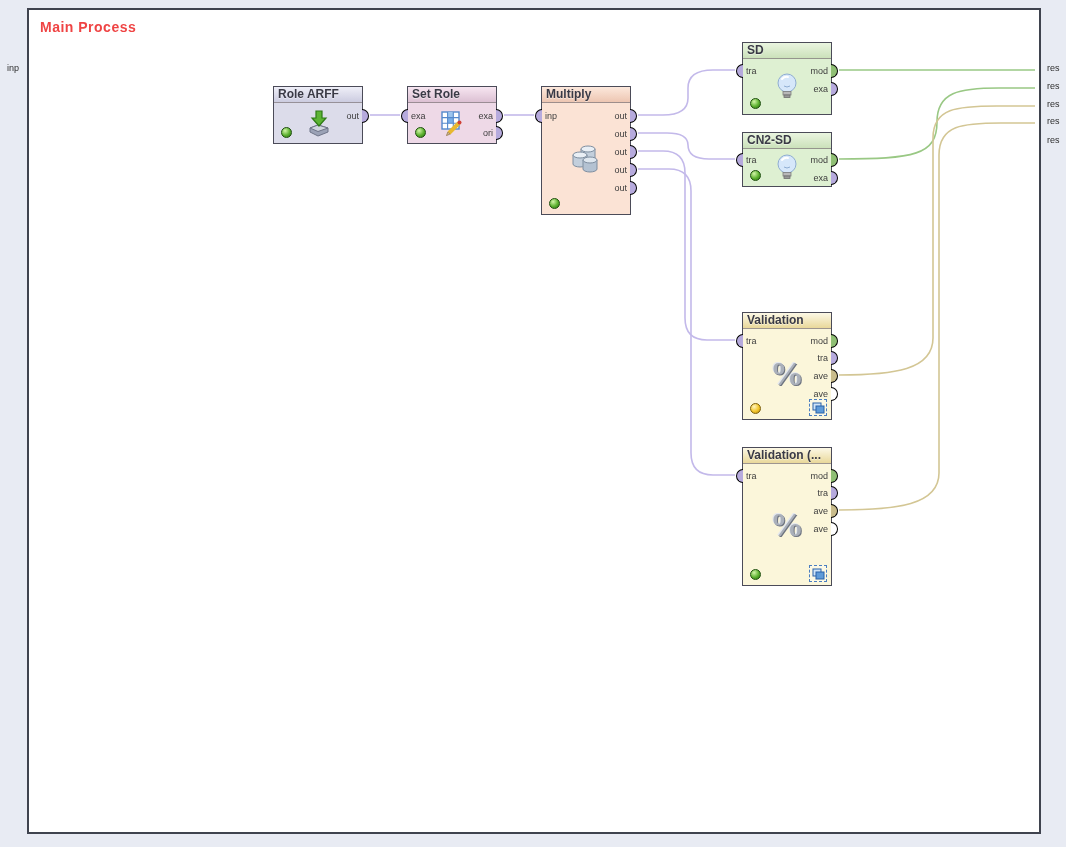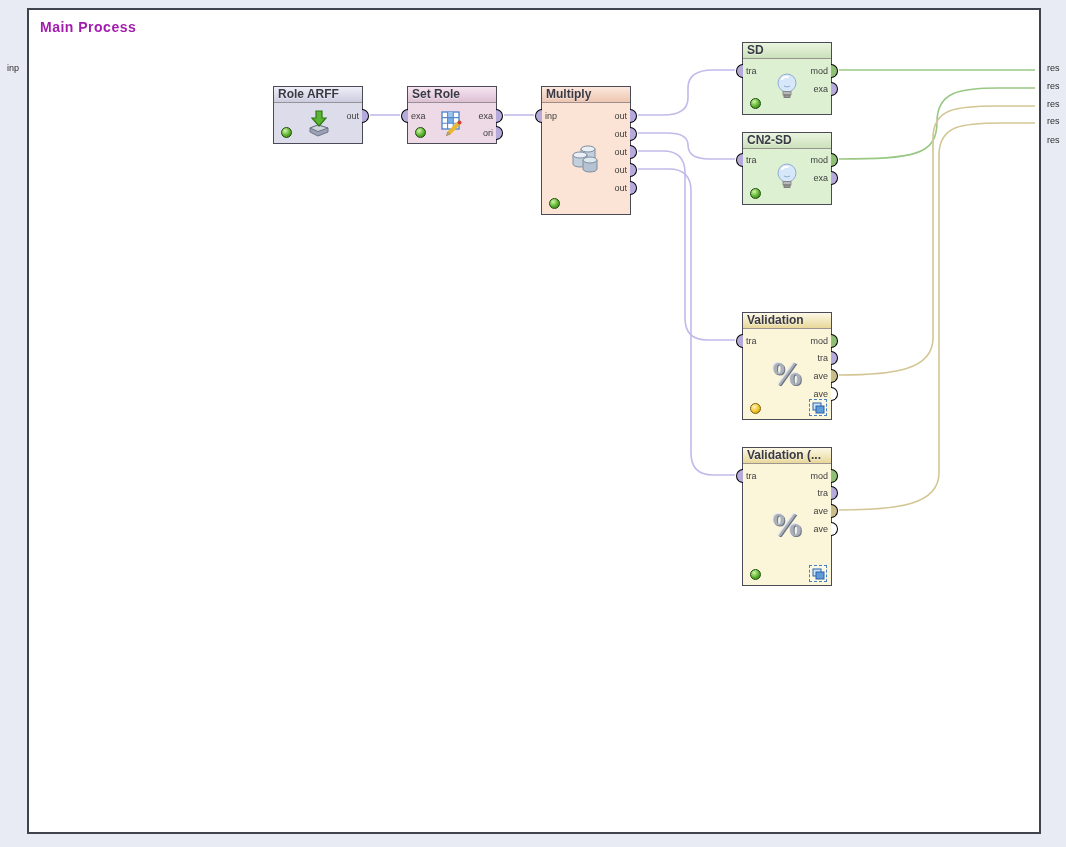--- a/index.html
+++ b/index.html
@@ -2,21 +2,21 @@
 <html><head>
 <meta charset="utf-8">
 <style>
   html,body{margin:0;padding:0;}
   .page{position:relative;width:1066px;height:847px;background:#e8ebf3;
         font-family:"Liberation Sans",sans-serif;overflow:hidden;}
   .canvas{position:absolute;left:27px;top:8px;width:1014px;height:826px;
           background:#ffffff;border:2px solid #3f434e;box-sizing:border-box;}
   .wires{position:absolute;left:0;top:0;width:1010px;height:822px;pointer-events:none;}
   .proc-title{position:absolute;left:11px;top:9px;font-size:14px;font-weight:bold;
-              color:#a21caf;letter-spacing:.5px;}
+              color:#ef4444;letter-spacing:.5px;}
 
   
   .op{position:absolute;border:1px solid #4b4b58;box-sizing:border-box;}
   .op-header{height:15px;line-height:15px;padding:0 4px;font-weight:bold;font-size:12px;
              color:#3a3a46;border-bottom:1px solid rgba(80,70,75,.55);white-space:nowrap;
              overflow:hidden;text-shadow:0 1px 0 rgba(255,255,255,.45);}
   .op-body{position:absolute;left:0;right:0;top:16px;bottom:0;display:flex;
            align-items:center;justify-content:center;}
   .t-lav{background:#dcdcea;}   .t-lav  .op-header{background:linear-gradient(#efeff8,#cccce0);}
   .t-pink{background:#eed9e7;}  .t-pink .op-header{background:linear-gradient(#f7e6f1,#dcc0d3);}
@@ -197,21 +197,21 @@
         <span class="plabel">mod</span>
         <span class="pshape r c-green"></span>
       </div>
       <div class="port pr" style="top:39px">
         <span class="plabel">exa</span>
         <span class="pshape r c-purple"></span>
       </div>
       <span class="dot green"></span>
     </div>
 
-    <div class="op t-green" style="left:713px;top:122px;width:90px;height:73px">
+    <div class="op t-green" style="left:713px;top:122px;width:90px;height:55px">
       <div class="op-header">CN2-SD</div>
       <div class="op-body">
         <svg width="26" height="30" viewBox="0 0 26 30">
           <circle cx="13" cy="11" r="9" fill="#d6e7fa" stroke="#8fadd2" stroke-width="1"></circle>
           <path d="M8 7 a6.5 6.5 0 0 1 6 -2" stroke="#ffffff" stroke-width="2" fill="none" stroke-linecap="round"></path>
           <rect x="9" y="19.5" width="8" height="3.5" fill="#b8b8b8" stroke="#7e7e7e" stroke-width="0.8"></rect>
           <rect x="10" y="23" width="6" height="2.5" fill="#989898" stroke="#6e6e6e" stroke-width="0.8"></rect>
           <path d="M10 14 q3 2 6 0" stroke="#8fadd2" stroke-width="1" fill="none"></path>
         </svg>
       </div>

